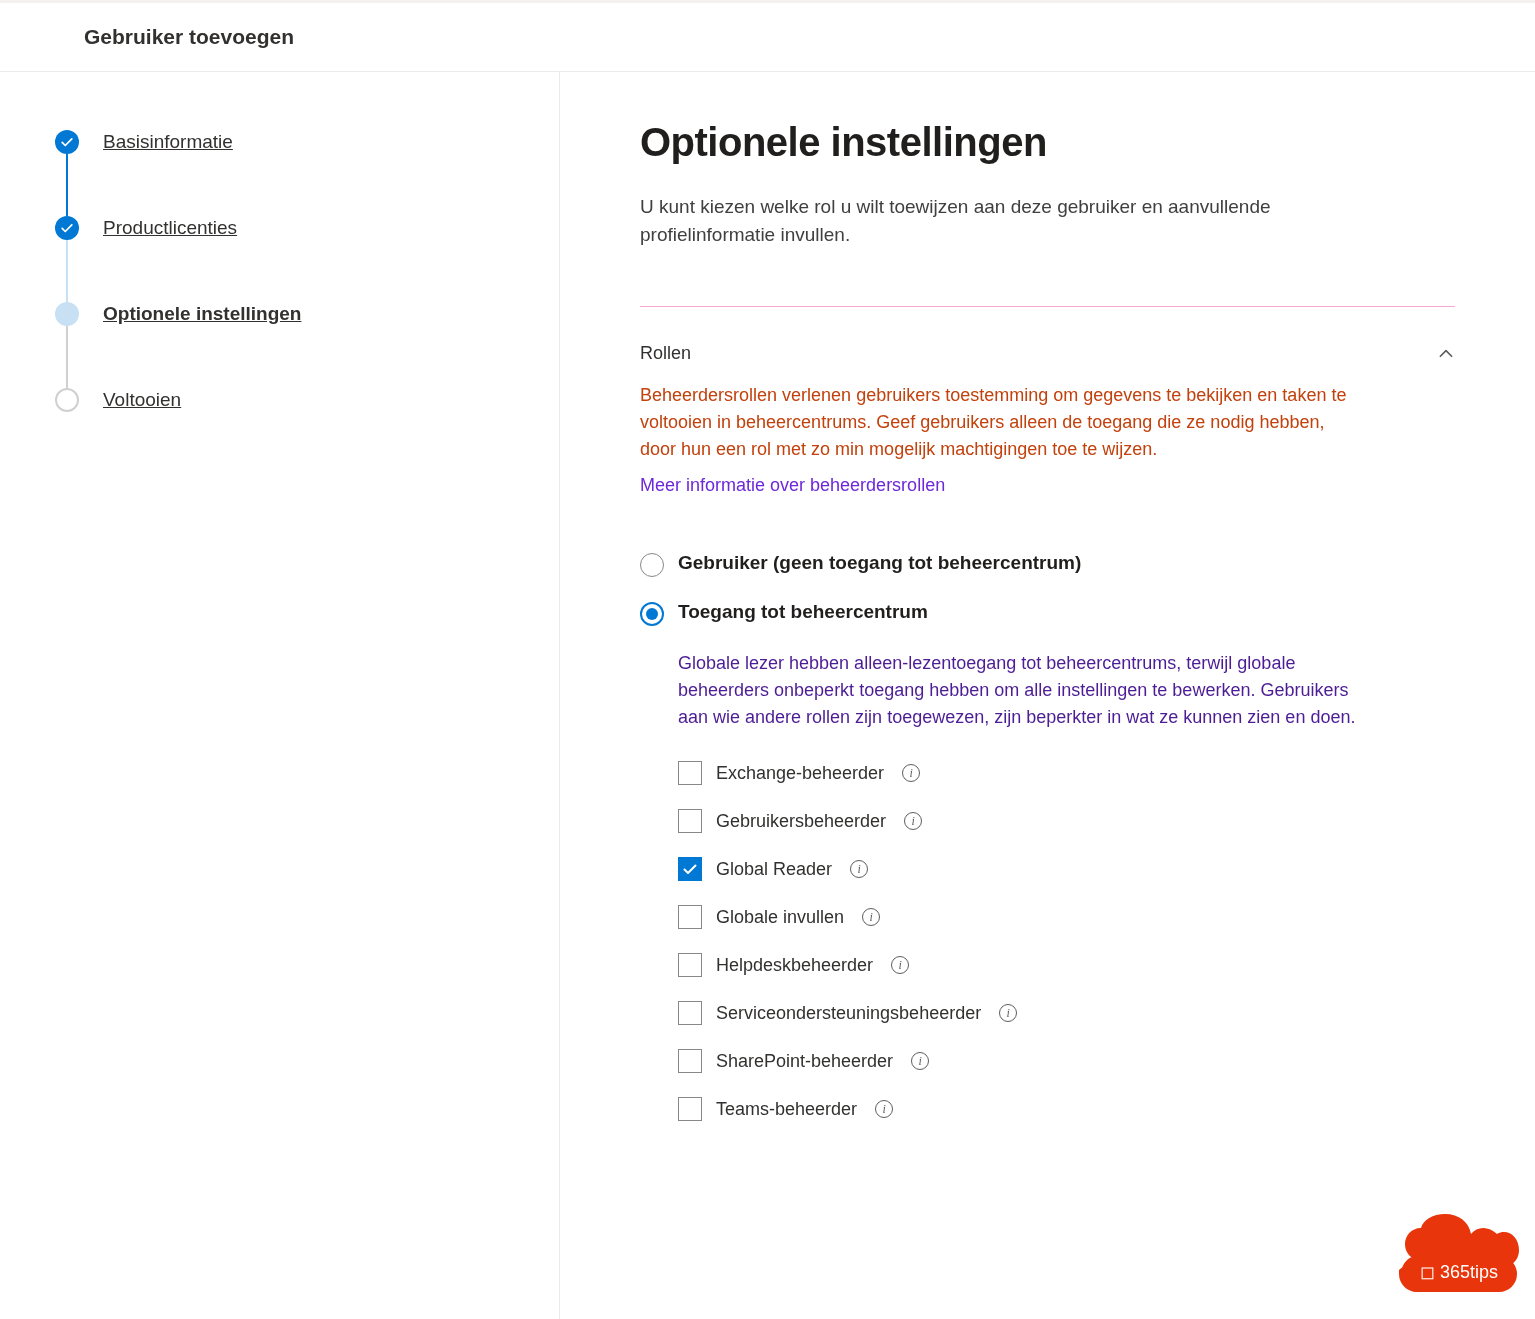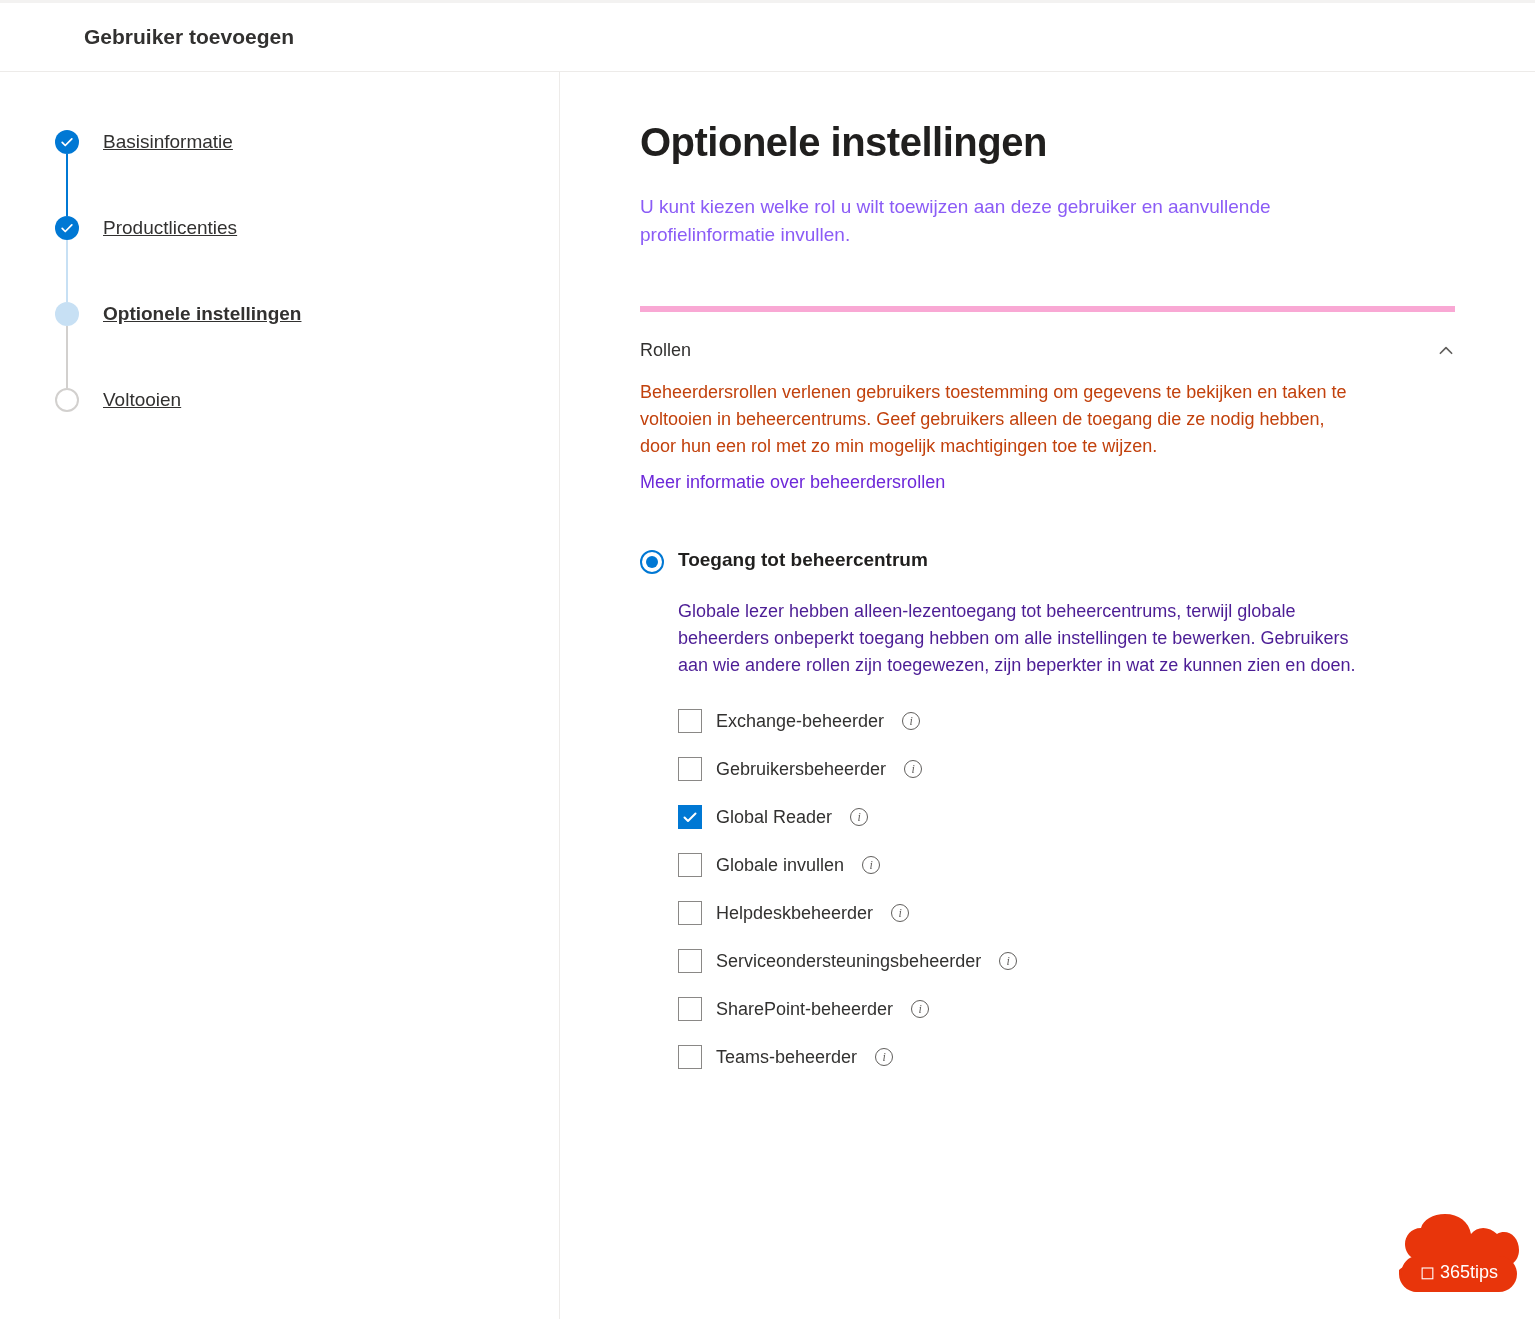--- a/index.html
+++ b/index.html
@@ -63,27 +63,27 @@
   .main h1 {
     font-size: 40px;
     font-weight: 700;
     margin: 0 0 28px 0;
     letter-spacing: -0.5px;
     color: #201f1e;
   }
   .intro {
     font-size: 19px;
     line-height: 1.45;
-    color: #8b5cf6;
+    color: #404040;
     margin-bottom: 58px;
     max-width: 760px;
   }
   .section {
-    border-top: 6px solid #f9a8d4;
-    padding-top: 28px;
+    border-top: 1px solid #f9a8d4;
+    padding-top: 36px;
   }
   .section-header {
     display: flex;
     justify-content: space-between;
     align-items: center;
     cursor: pointer;
     padding-bottom: 18px;
   }
   .section-title { font-size: 18px; font-weight: 400; color: #323130; }
   .chevron { width: 18px; height: 18px; color: #605e5c; }
@@ -201,20 +201,24 @@
             <svg viewBox="0 0 16 16" fill="none">
                 <path d="M3 10L8 5L13 10" stroke="#605e5c" stroke-width="1.5" stroke-linecap="round" stroke-linejoin="round"></path>
               </svg>
           </span>
         </div>
 
         <div class="section-body">Beheerdersrollen verlenen gebruikers toestemming om gegevens te bekijken en taken te voltooien in beheercentrums. Geef gebruikers alleen de toegang die ze nodig hebben, door hun een rol met zo min mogelijk machtigingen toe te wijzen.</div>
         <a href="#" class="link">Meer informatie over beheerdersrollen</a>
 
         <div class="radio-group">
+          <div class="radio-item">
+            <div class="radio-circle"></div>
+            <span class="radio-label">Gebruiker (geen toegang tot beheercentrum)</span>
+          </div>
 
           <div class="radio-item">
             <div class="radio-circle selected">
                 <div class="radio-dot"></div>
               </div>
             <span class="radio-label">Toegang tot beheercentrum</span>
           </div>
           <div class="radio-desc">Globale lezer hebben alleen-lezentoegang tot beheercentrums, terwijl globale beheerders onbeperkt toegang hebben om alle instellingen te bewerken. Gebruikers aan wie andere rollen zijn toegewezen, zijn beperkter in wat ze kunnen zien en doen.</div>
 
           <div class="checkbox-list">

